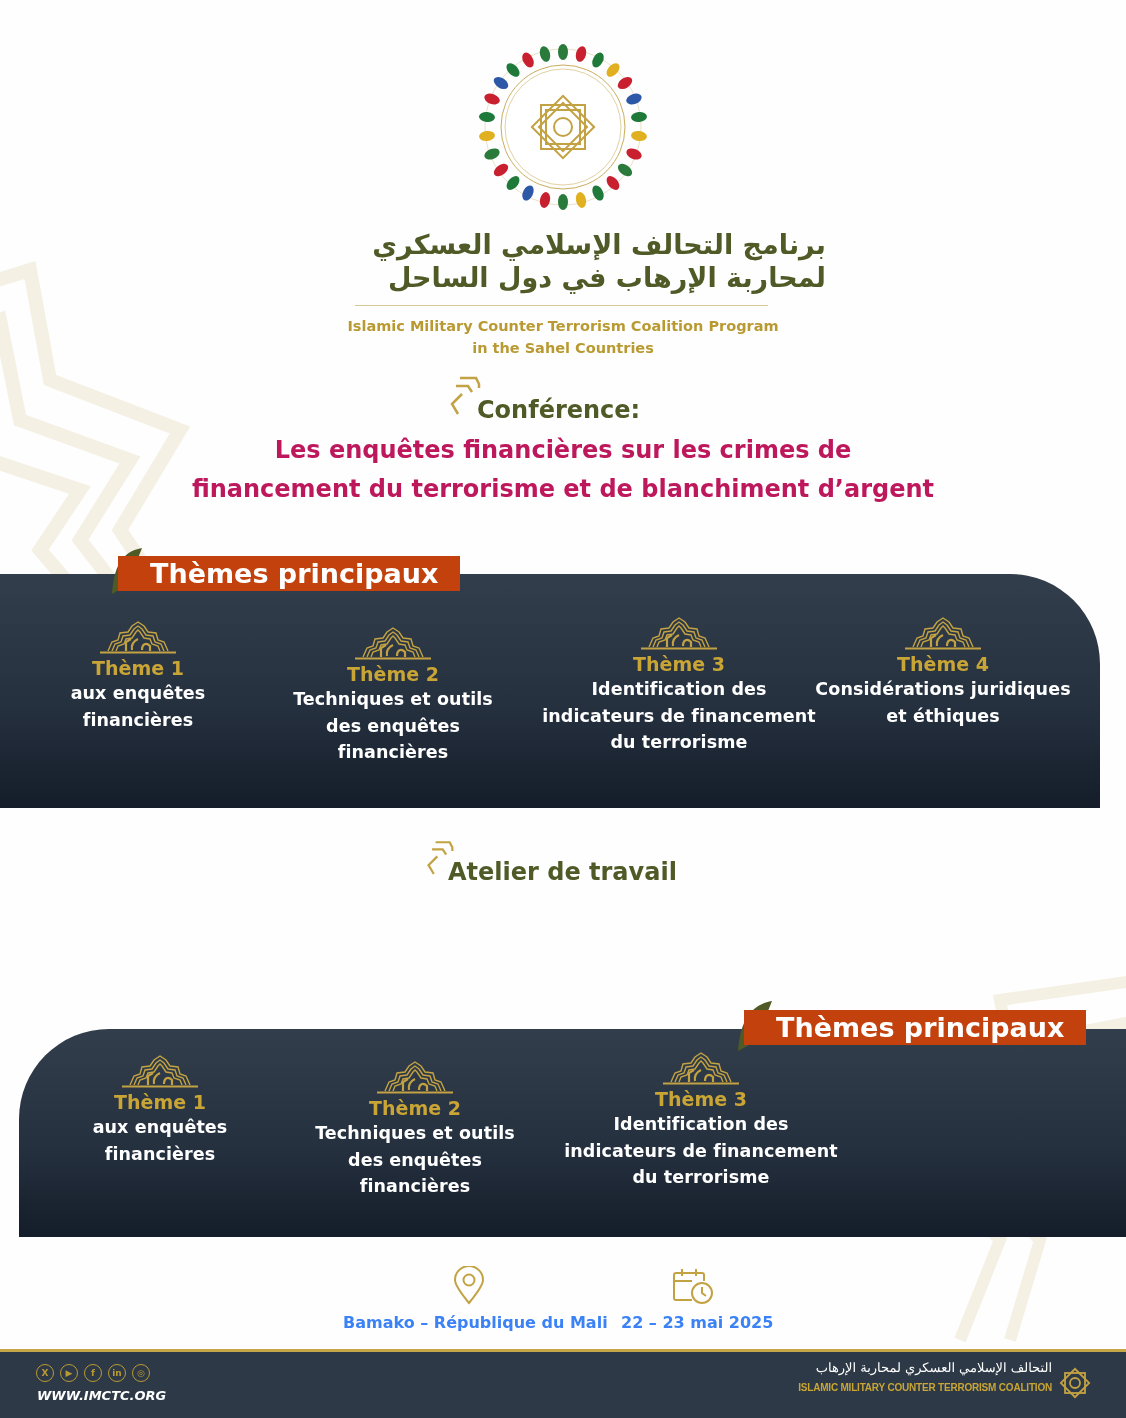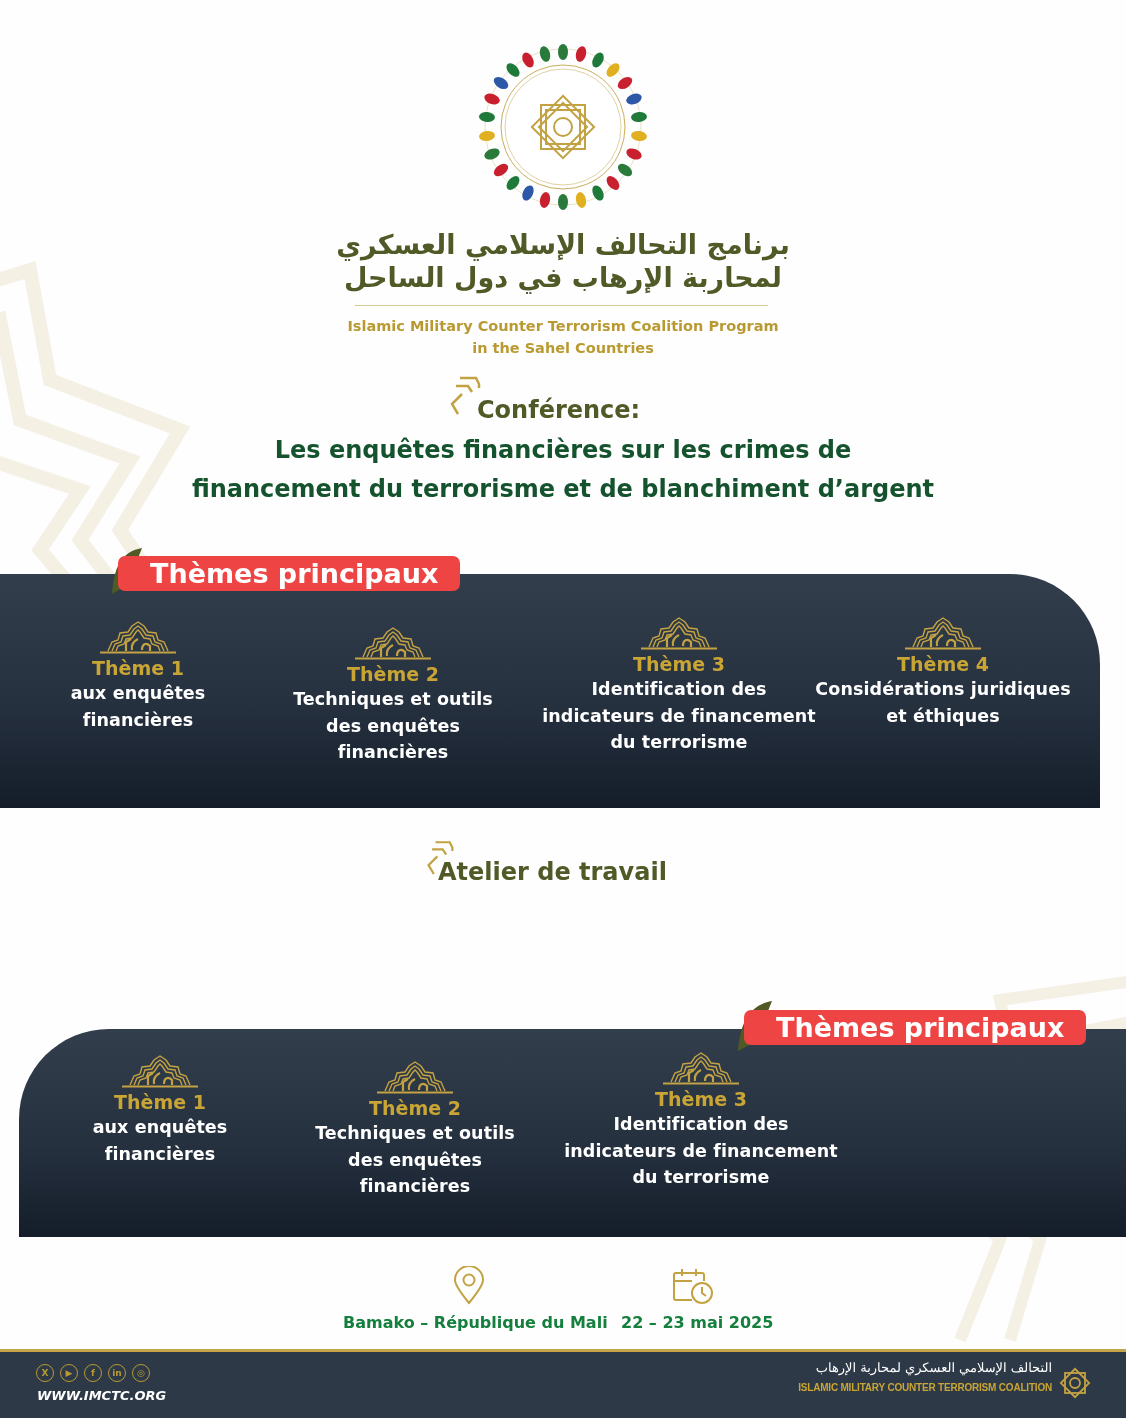--- a/index.html
+++ b/index.html
@@ -12,57 +12,57 @@
     }
     .bg-deco { position: absolute; pointer-events: none; }
     .abs { position: absolute; }
     .center-x { left: 0; width: 1126px; text-align: center; }
 
     
     .logo-wrap { left: 471px; top: 42px; width: 184px; height: 170px; }
 
     .ar-title {
       top: 228px; left: 300px; width: 526px;
-      direction: rtl; text-align: center;
+      direction: rtl; text-align: right;
       color: #4f5a27; font-weight: bold; font-size: 27px; line-height: 33px;
     }
     .divider { top: 305px; left: 355px; width: 413px; height: 1px; background: #d5c892; }
     .en-title {
       top: 315px; color: #b99a32; font-weight: bold; font-size: 14.5px; line-height: 22px;
     }
 
     .section-head {
       color: #4f5a27; font-weight: bold; font-size: 24px;
     }
     .section-sub {
-      color: #14532d; font-weight: bold; font-size: 24px; line-height: 39px;
+      color: #be185d; font-weight: bold; font-size: 24px; line-height: 39px;
     }
 
     .panel {
       position: absolute;
       background: linear-gradient(180deg, #323e4b 0%, #263140 55%, #141d29 100%);
     }
     .panel-1 { left: 0; top: 574px; width: 1100px; height: 234px; border-top-right-radius: 90px; }
     .panel-2 { left: 19px; top: 1029px; width: 1107px; height: 208px; border-top-left-radius: 90px; }
 
     .ribbon {
-      position: absolute; height: 35px; background: #ef4444;
+      position: absolute; height: 35px; background: #c2410c;
       color: #ffffff; font-weight: bold; font-size: 27px; line-height: 35px;
-      padding: 0 22px 0 32px; white-space: nowrap; border-radius: 7px;
+      padding: 0 22px 0 32px; white-space: nowrap;
     }
     .ribbon-tail { position: absolute; }
 
     .theme {
       position: absolute; text-align: center; width: 280px;
     }
     .theme-icon { display: block; margin: 0 auto; }
     .theme-title { color: #c9a535; font-weight: bold; font-size: 19px; line-height: 24px; margin-top: 2px; }
     .theme-desc { color: #ffffff; font-size: 17.5px; line-height: 26.5px; font-weight: bold; letter-spacing: 0.1px; }
 
-    .info-text { color: #15803d; font-weight: bold; font-size: 16px; }
+    .info-text { color: #3b82f6; font-weight: bold; font-size: 16px; }
 
     .footer {
       position: absolute; left: 0; top: 1349px; width: 1126px; height: 69px;
       background: #2d3947; border-top: 3px solid #c4a648;
     }
     .social { position: absolute; left: 36px; top: 12px; display: flex; gap: 6px; }
     .social span {
       width: 18px; height: 18px; border: 1.3px solid #b99a32; border-radius: 50%;
       color: #b99a32; font-size: 9px; line-height: 16px; text-align: center; font-weight: bold;
     }
@@ -219,21 +219,21 @@
 </div>
 
 <div class="abs" style="left:425px;top:838px;">
   <svg width="30" height="42" viewBox="0 0 34 46" style="position:absolute;left:0;top:0">
     <g fill="none" stroke="#c3a243" stroke-width="2.5">
       <path d="M12 4 L28 4 L31 10 L31 14"></path>
       <path d="M8 12 L20 12 L24 18"></path>
       <path d="M14 20 L4 30 L10 40"></path>
     </g>
   </svg>
-  <span class="section-head" style="position:absolute;left:13px;top:20px;white-space:nowrap;text-align:right;">Atelier de travail</span>
+  <span class="section-head" style="position:absolute;left:23px;top:20px;white-space:nowrap;text-align:right;">Atelier de travail</span>
 </div>
 <div class="abs center-x section-sub" style="top:890px;line-height:36px;">
 </div>
 
 <div class="panel panel-2"></div>
 <svg class="ribbon-tail" style="left:734px;top:997px" width="40" height="56" viewBox="0 0 40 56">
   <path d="M4 54 C6 28 14 8 38 4 L34 14 C20 16 15 32 15 48 Z" fill="#4f5a27"></path>
 </svg>
 <div class="ribbon" style="left:744px;top:1010px;">
   <span>Thèmes principaux</span>

